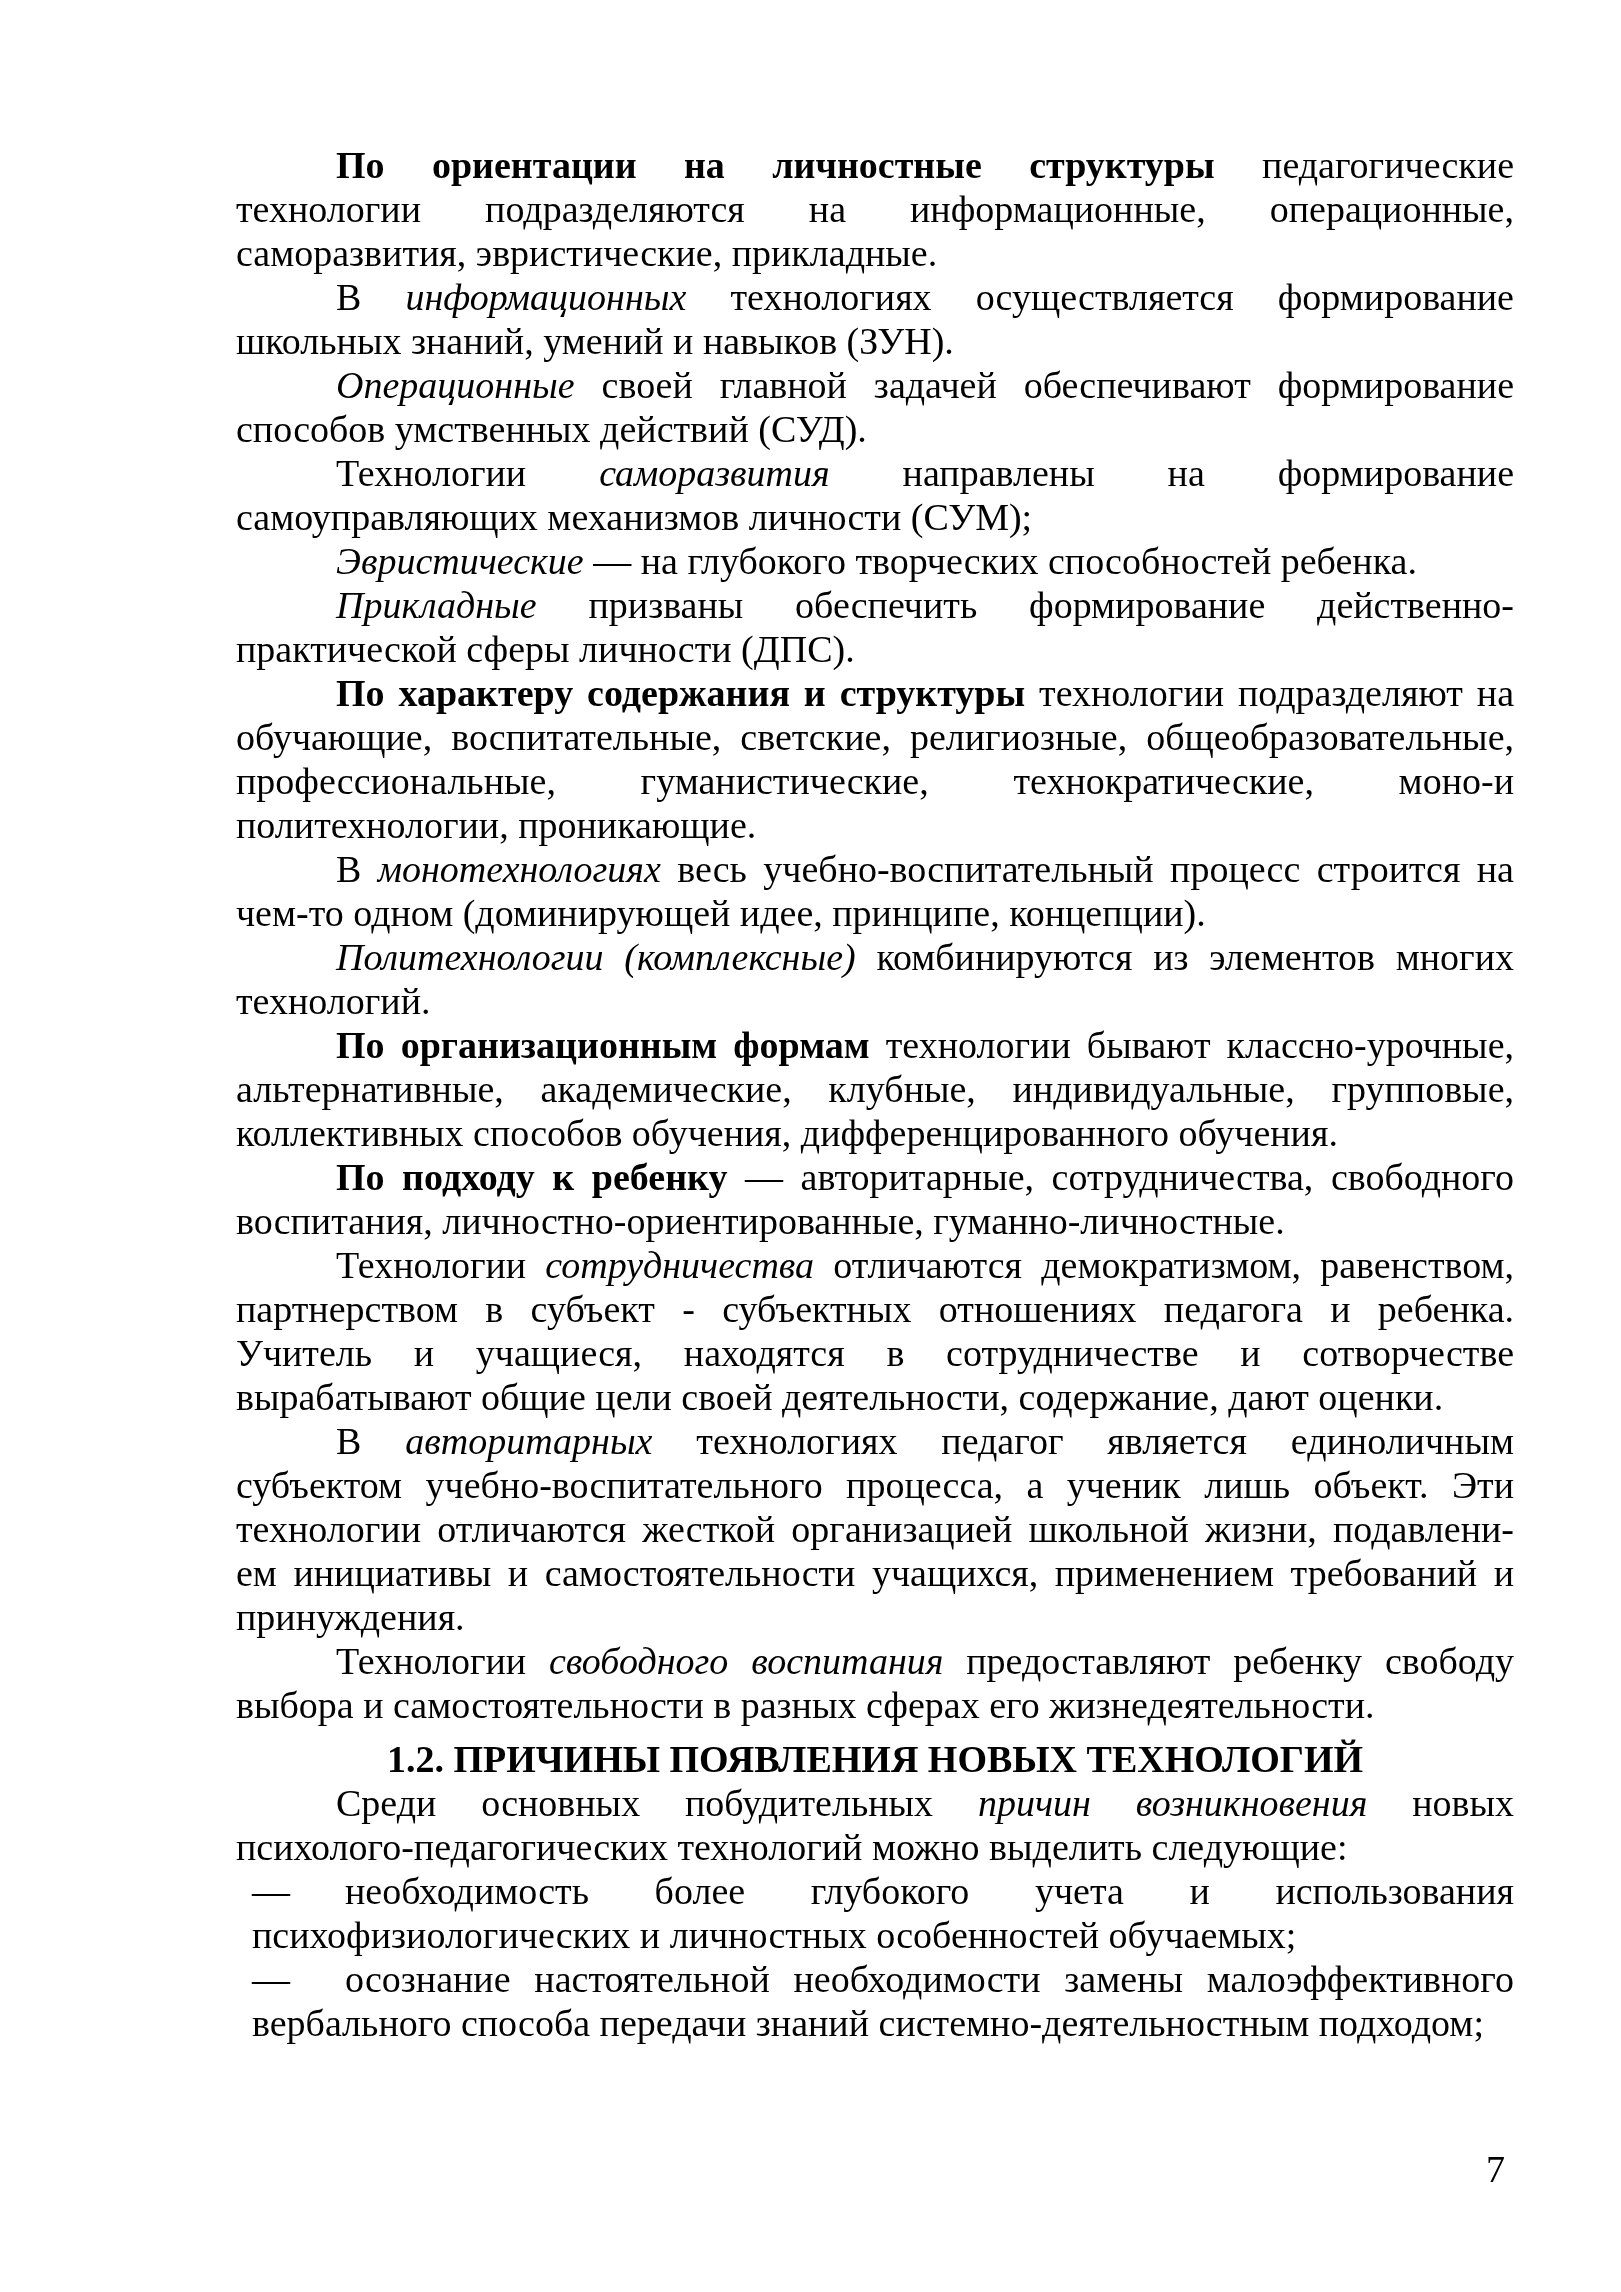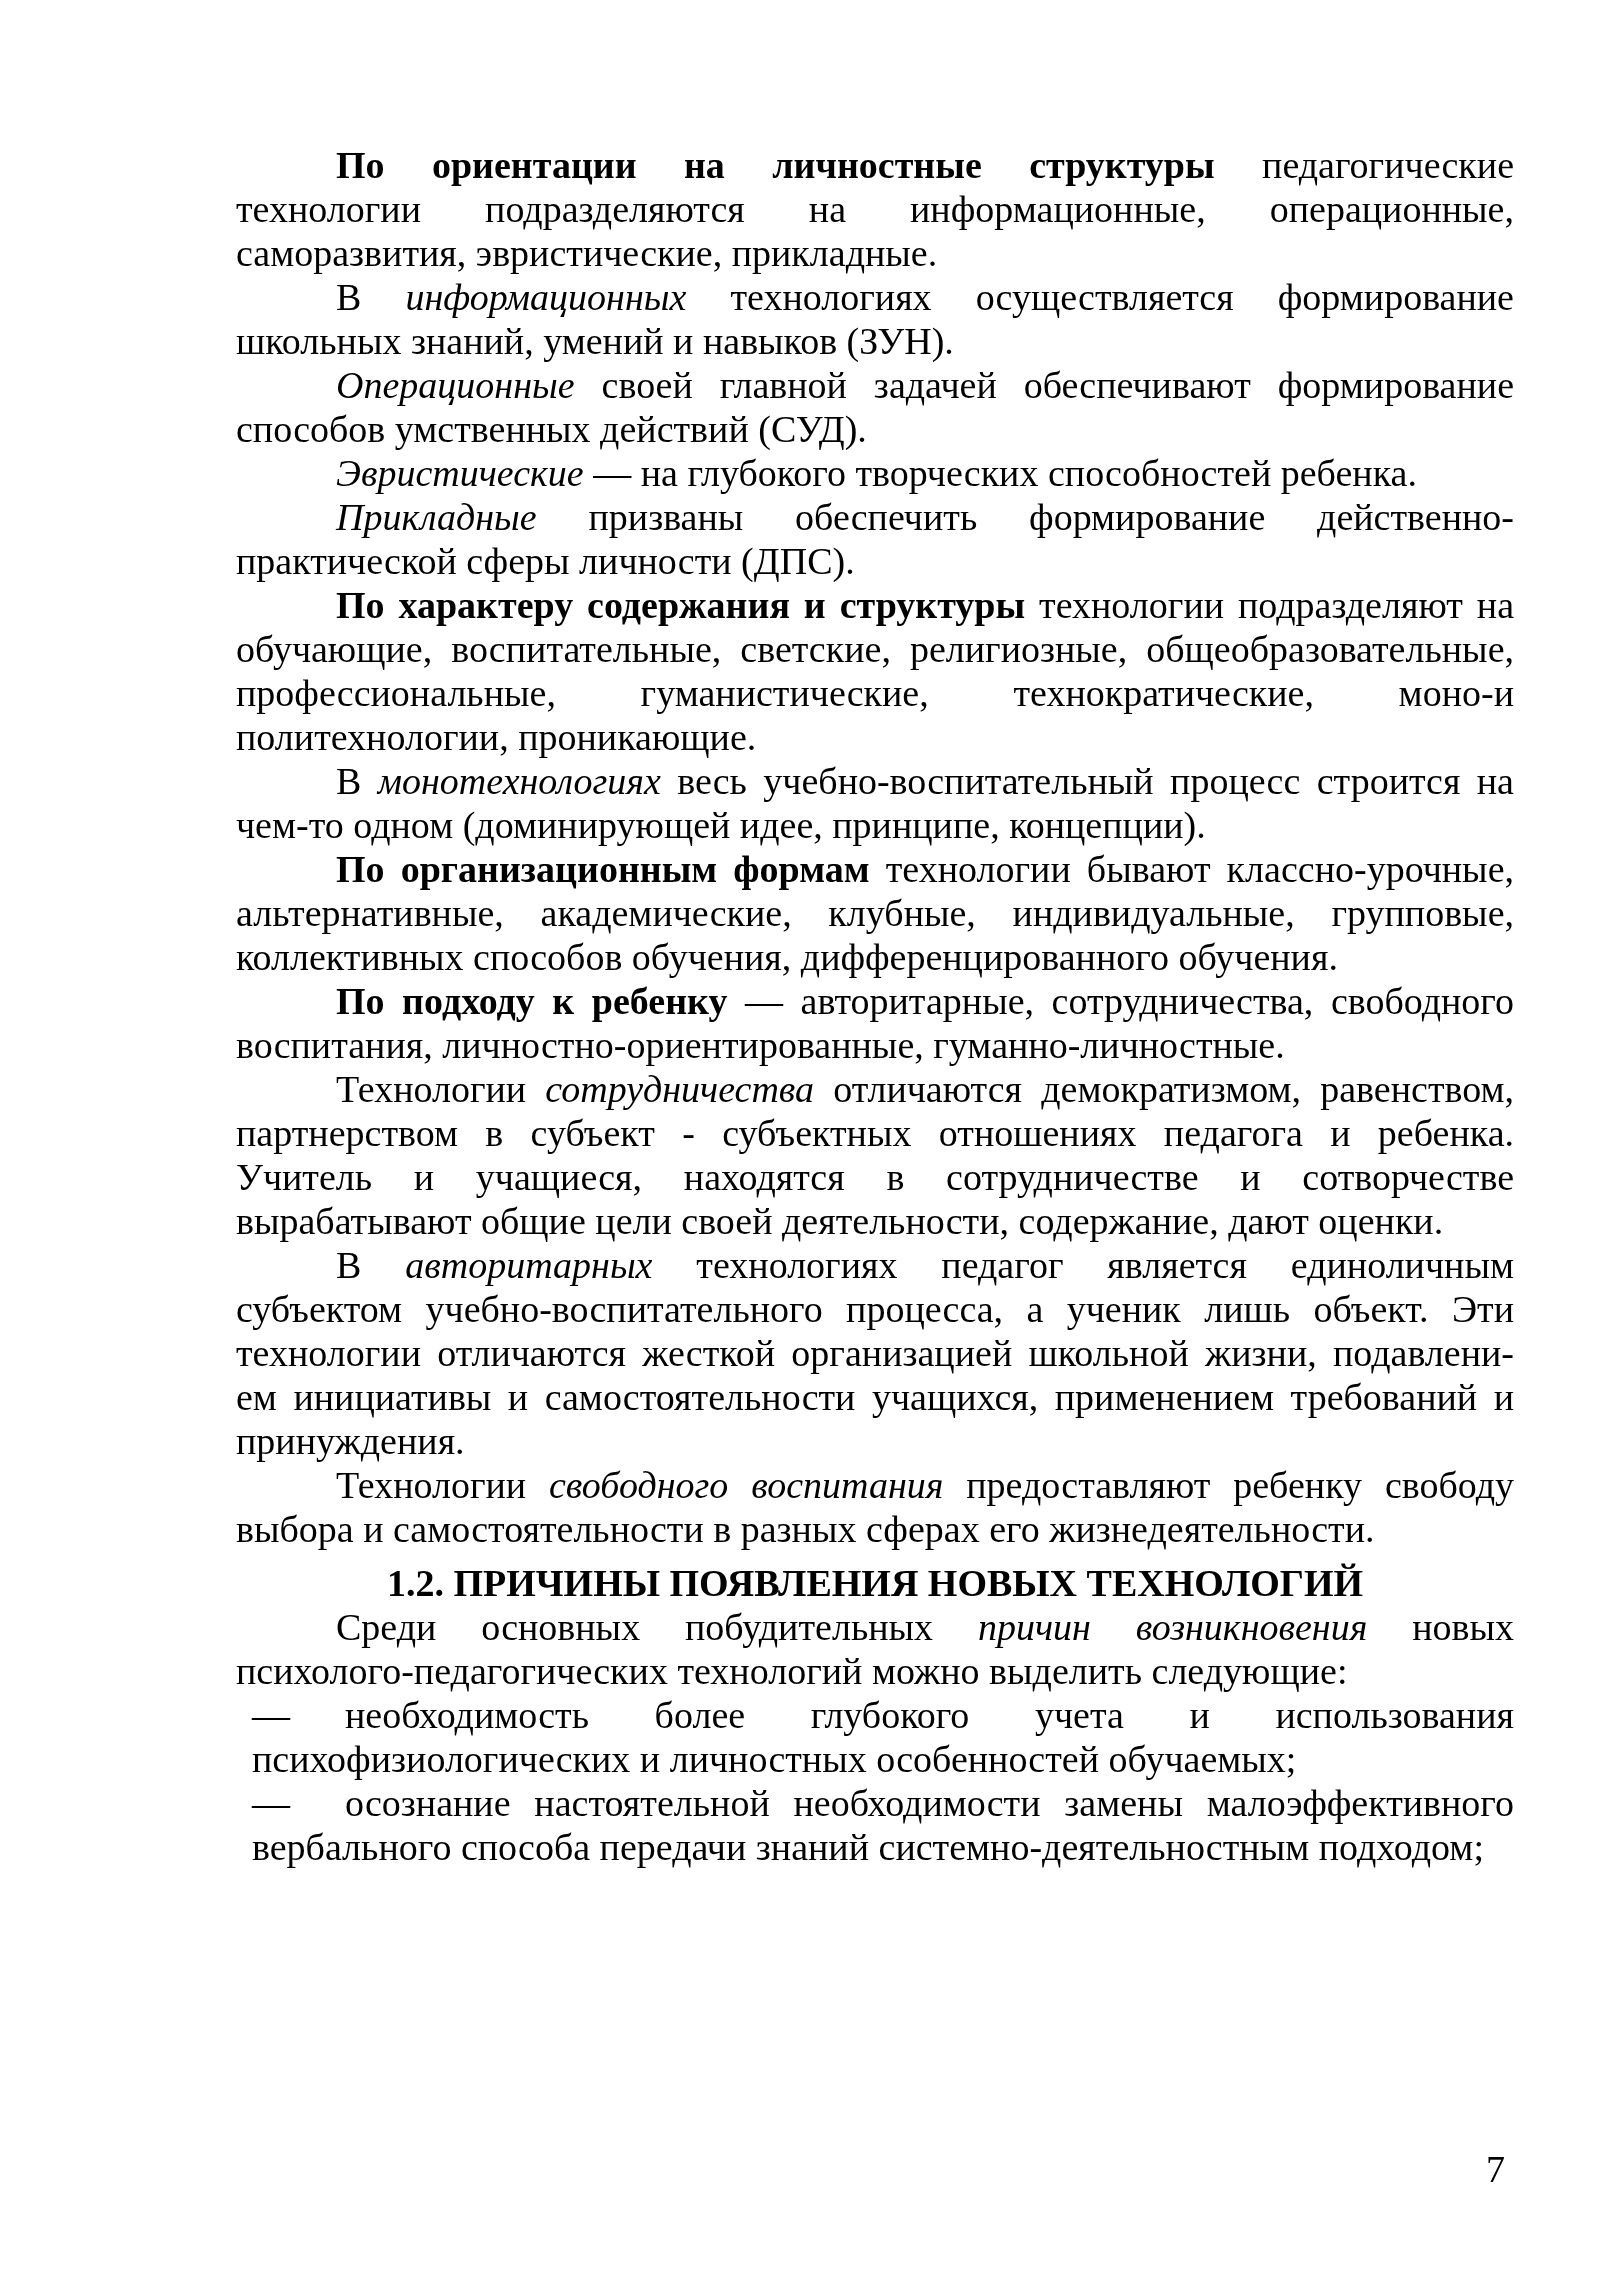--- a/index.html
+++ b/index.html
@@ -48,24 +48,26 @@
   }
 </style>
 </head>
 <body>
 
 <div class="page">
   <div class="content" id="content">
       <p class="body"><span class="run-bold">По ориентации на личностные структуры</span><span class="run-normal"> педагогические технологии подразделяются на информационные, операционные, саморазвития, эвристические, прикладные.</span></p>
       <p class="body"><span class="run-normal">В </span><span class="run-italic">информационных</span><span class="run-normal"> технологиях осуществляется формирование школьных знаний, умений и навыков (ЗУН).</span></p>
       <p class="body"><span class="run-italic">Операционные</span><span class="run-normal"> своей главной задачей обеспечивают формирование способов умственных действий (СУД).</span></p>
+      <p class="body"><span class="run-normal">Технологии </span><span class="run-italic">саморазвития</span><span class="run-normal"> направлены на формирование самоуправляющих механизмов личности (СУМ);</span></p>
       <p class="body"><span class="run-italic">Эвристические</span><span class="run-normal"> — на глубокого творческих способностей ребенка.</span></p>
       <p class="body"><span class="run-italic">Прикладные</span><span class="run-normal"> призваны обеспечить формирование действенно-практической сферы личности (ДПС).</span></p>
       <p class="body"><span class="run-bold">По характеру содержания и структуры</span><span class="run-normal"> технологии подразделяют на обучающие, воспитательные, светские, религиозные, общеобразовательные, профессиональные, гуманистические, технократические, моно-и политехнологии, проникающие.</span></p>
       <p class="body"><span class="run-normal">В </span><span class="run-italic">монотехнологиях</span><span class="run-normal"> весь учебно-воспитательный процесс строится на чем-то одном (доминирующей идее, принципе, концепции).</span></p>
+      <p class="body"><span class="run-italic">Политехнологии (комплексные)</span><span class="run-normal"> комбинируются из элементов многих технологий.</span></p>
       <p class="body"><span class="run-bold">По организационным формам</span><span class="run-normal"> технологии бывают классно-урочные, альтернативные, академические, клубные, индивидуальные, групповые, коллективных способов обучения, дифференцированного обучения.</span></p>
       <p class="body"><span class="run-bold">По подходу к ребенку</span><span class="run-normal"> — авторитарные, сотрудничества, свободного воспитания, личностно-ориентированные, гуманно-личностные.</span></p>
       <p class="body"><span class="run-normal">Технологии </span><span class="run-italic">сотрудничества</span><span class="run-normal"> отличаются демократизмом, равенством, партнерством в субъект - субъектных отношениях педагога и ребенка. Учитель и учащиеся, находятся в сотрудничестве и сотворчестве вырабатывают общие цели своей деятельности, содержание, дают оценки.</span></p>
       <p class="body"><span class="run-normal">В </span><span class="run-italic">авторитарных</span><span class="run-normal"> технологиях педагог является единоличным субъектом учебно-воспитательного процесса, а ученик лишь объект. Эти технологии отличаются жесткой организацией школьной жизни, подавлени-ем инициативы и самостоятельности учащихся, применением требований и принуждения.</span></p>
       <p class="body"><span class="run-normal">Технологии </span><span class="run-italic">свободного воспитания</span><span class="run-normal"> предоставляют ребенку свободу выбора и самостоятельности в разных сферах его жизнедеятельности.</span></p>
       <p class="heading"><span class="run-bold">1.2. ПРИЧИНЫ ПОЯВЛЕНИЯ НОВЫХ ТЕХНОЛОГИЙ</span></p>
       <p class="body"><span class="run-normal">Среди основных побудительных </span><span class="run-italic">причин возникновения</span><span class="run-normal"> новых психолого-педагогических технологий можно выделить следующие:</span></p>
       <p class="list"><span class="run-normal">—</span><span class="tab"></span><span class="run-normal">необходимость более глубокого учета и использования психофизиологических и личностных особенностей обучаемых;</span></p>
       <p class="list"><span class="run-normal">—</span><span class="tab"></span><span class="run-normal">осознание настоятельной необходимости замены малоэффективного вербального способа передачи знаний системно-деятельностным подходом;</span></p>
     </div>

